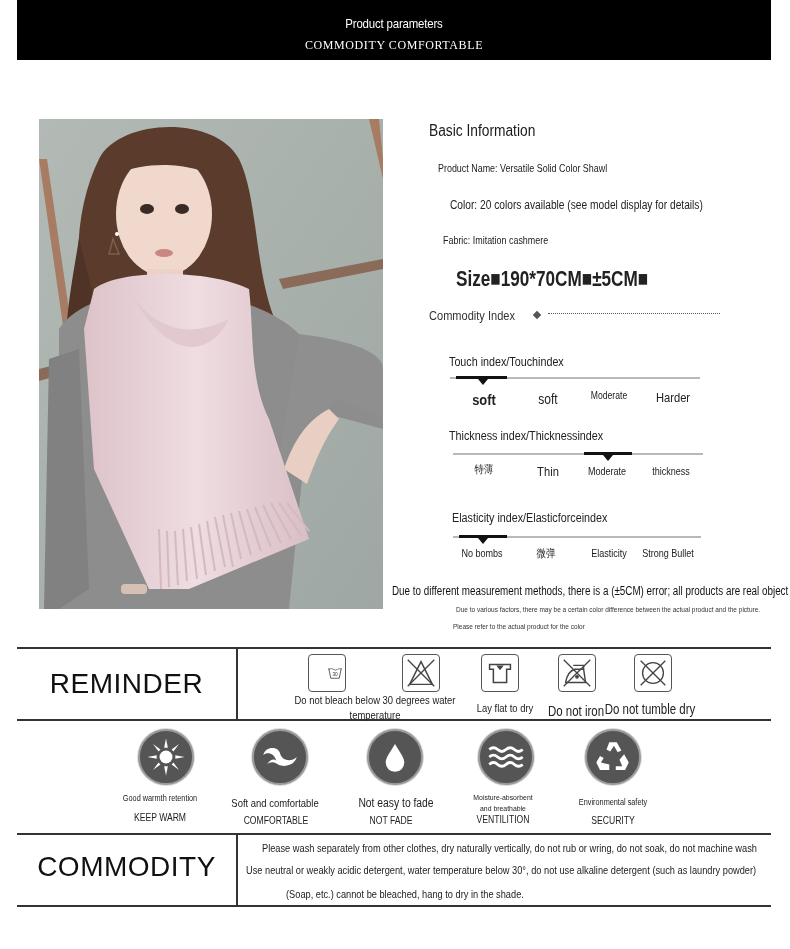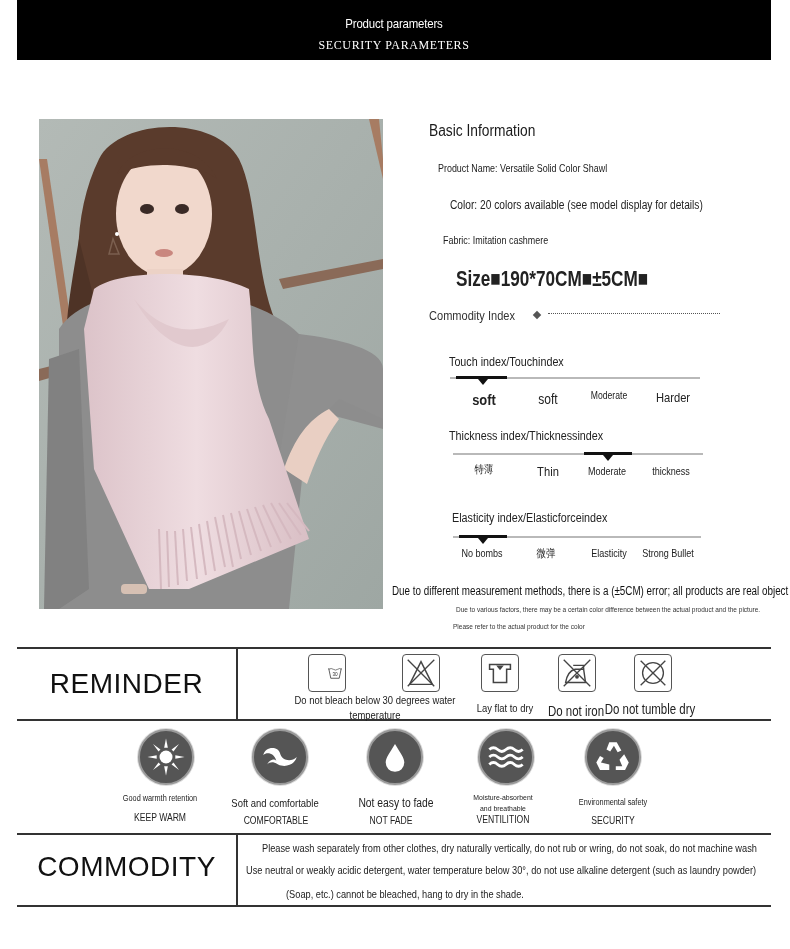--- a/index.html
+++ b/index.html
@@ -49,21 +49,21 @@
   .feat-circle svg { width: 100%; height: 100%; display: block; }
   .flabel { position: absolute; white-space: nowrap; text-align: center; transform: translateX(-50%) scaleX(0.86); color: #222; }
 
   .rem-line { position: absolute; white-space: nowrap; font-size: 11px; transform: scaleX(0.84); transform-origin: left; color: #222; }
 </style>
 </head>
 <body>
 
 <div class="banner">
   <div class="t1 cond">Product parameters</div>
-  <div class="t2">SECURITY PARAMETERS</div>
+  <div class="t2">COMMODITY COMFORTABLE</div>
 </div>
 
 <div class="photo">
   <svg viewBox="0 0 344 490" preserveAspectRatio="none">
     <defs>
       <linearGradient id="bg" x1="0" y1="0" x2="1" y2="1">
         <stop offset="0" stop-color="#b3bab6"></stop>
         <stop offset="1" stop-color="#9ea7a3"></stop>
       </linearGradient>
       <linearGradient id="shawl" x1="0" y1="0" x2="1" y2="0">

